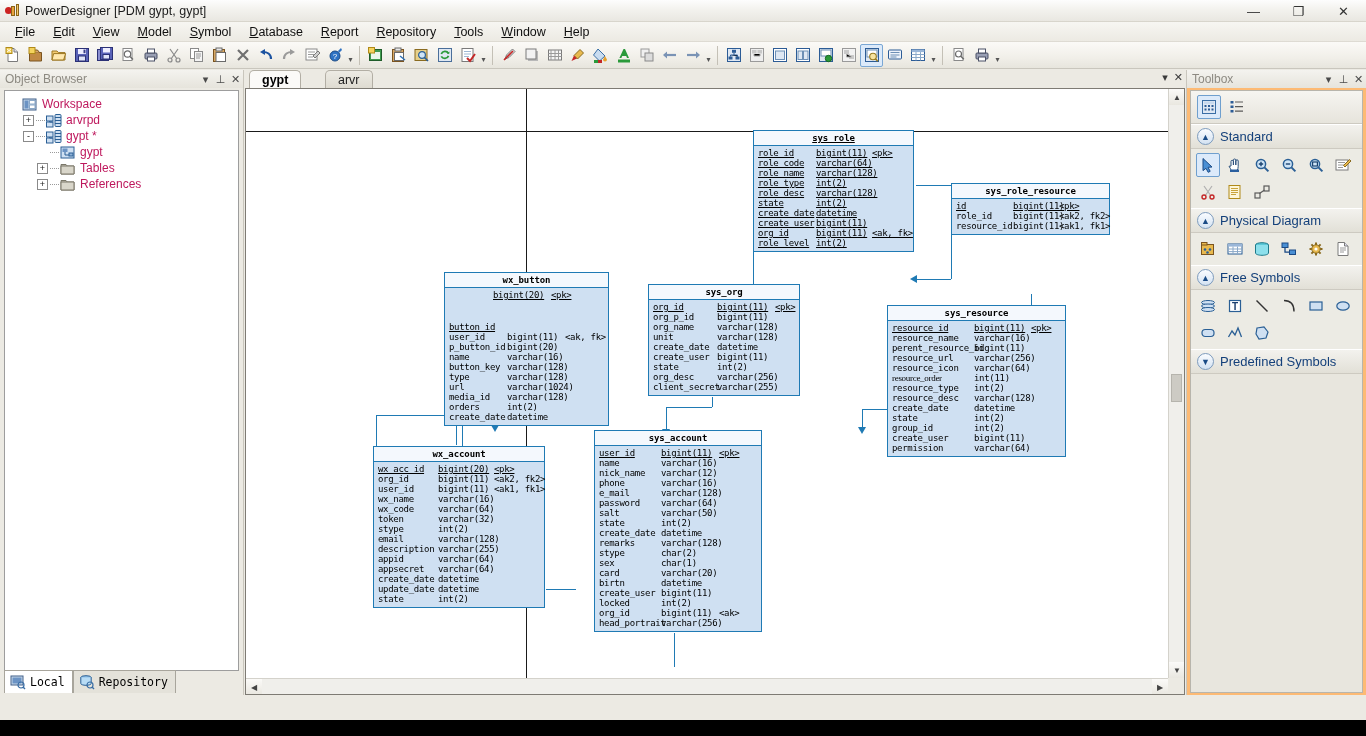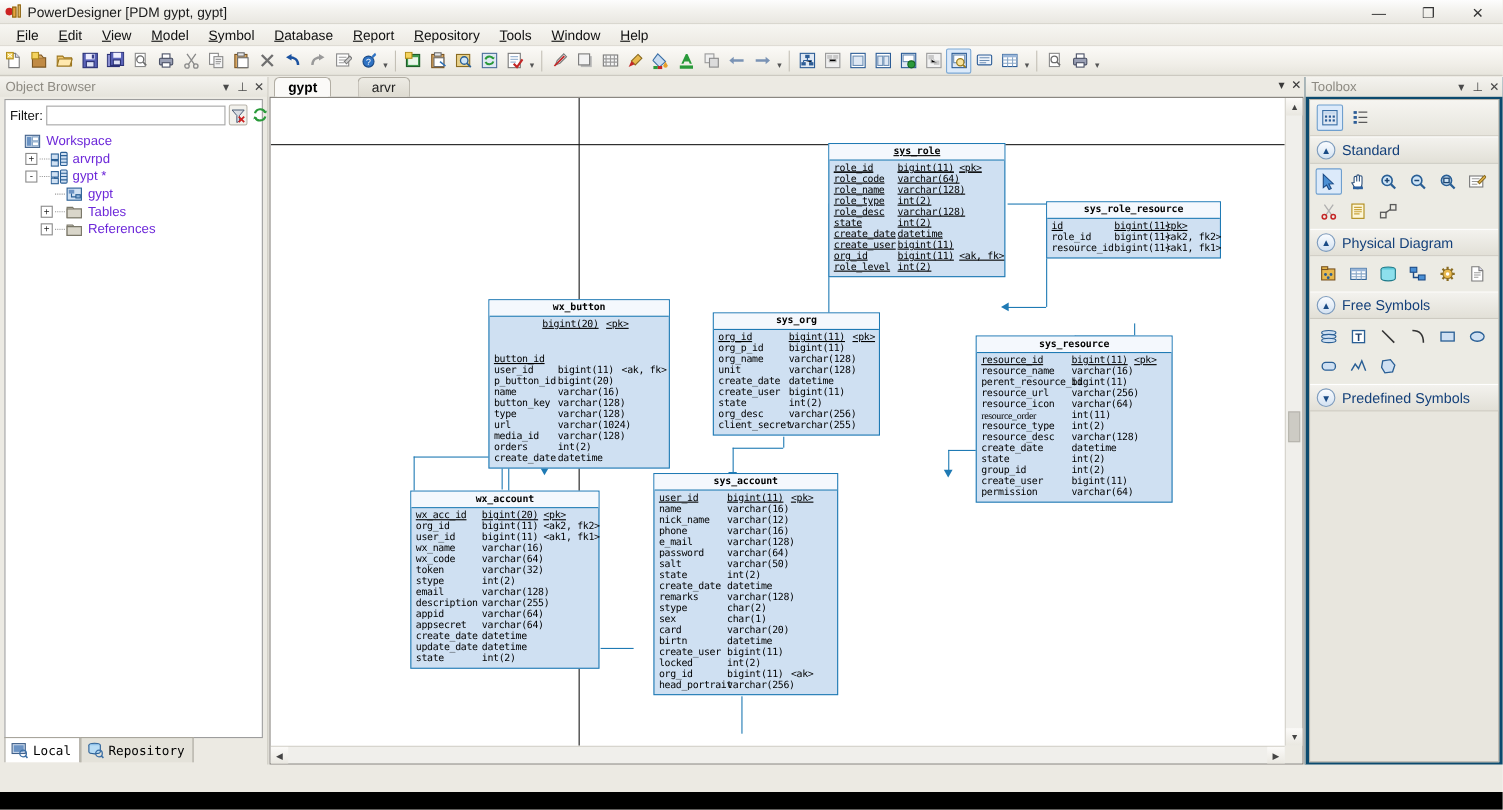--- a/index.html
+++ b/index.html
@@ -77,21 +77,21 @@
   .filter-btn { width:19px; height:19px; border:1px solid #b9b6ad; background:#f2f1ec;
                 display:flex; align-items:center; justify-content:center; border-radius:2px;}
   .filter-btn.flat { border-color:transparent; background:transparent; }
   .tree { padding:5px 0 0 4px; font-size:12px; }
   .tnode { display:flex; align-items:center; height:16px; white-space:nowrap; }
   .texp { width:11px; height:11px; border:1px solid #8a8a8a; background:#fff; margin-right:2px;
           font-size:9px; line-height:9px; text-align:center; color:#222; flex:none; font-family:"Liberation Sans",sans-serif;}
   .tspacer { width:13px; flex:none; }
   .tdots { width:9px; flex:none; border-top:1px dotted #9a9a9a; margin-right:1px; }
   .ticon { width:17px; height:15px; flex:none; margin-right:3px; position:relative; }
-  .tlabel { color:#6d28d9; }
+  .tlabel { color:#be185d; }
   .ob-tabs { position:absolute; left:4px; bottom:2px; display:flex; gap:0; }
   .ob-tab { display:flex; align-items:center; gap:4px; padding:3px 7px 3px 5px;
             border:1px solid #a8a5 9c; border:1px solid #a8a59c; background:#e4e2da;
             border-bottom:none; font-size:11.5px; font-family:"DejaVu Sans Mono", monospace; }
   .ob-tab.sel { background:#fff; }
 
   
   .center {
     position:absolute; left:245px; top:70px; width:940px; height:625px; background:#eceae3;
   }
@@ -131,21 +131,21 @@
 
   
   .link { position:absolute; background:#1f7ab4; }
   .arrow { position:absolute; width:0; height:0; }
   .arr-down { border-left:4px solid transparent; border-right:4px solid transparent; border-top:7px solid #1f7ab4; }
   .arr-left { border-top:4px solid transparent; border-bottom:4px solid transparent; border-right:7px solid #1f7ab4; }
 
   
   .toolbox {
     position:absolute; left:1186px; top:70px; width:180px; height:625px;
-    background:#0c4a6e; border-left:1px solid #c9c6bd;
+    background:#fdba74; border-left:1px solid #c9c6bd;
   }
   .tbx-body { position:absolute; left:3px; top:20px; right:3px; bottom:2px;
               background:#e8e6de; border:1px solid #b8b5ac; }
   .tbx-strip { display:flex; align-items:center; gap:4px; padding:4px 6px;
                background:linear-gradient(to bottom,#f6f5f1,#e6e4dc); border-bottom:1px solid #cdcac1; }
   .tbx-group-hdr { display:flex; align-items:center; gap:6px; padding:3px 6px;
                    background:linear-gradient(to bottom,#f3f2ee,#e2e0d7);
                    border-top:1px solid #fff; border-bottom:1px solid #cdcac1;
                    font-size:13px; color:#14407a; }
   .chev { width:17px; height:17px; border-radius:50%; border:1px solid #7d9bbd;
@@ -502,38 +502,20 @@
     </div>
 
   <div class="objbrowser">
     <div class="panel-head">
       <span class="ptitle">Object Browser</span>
       <span class="pbtn">▾</span>
       <span class="pbtn">⊥</span>
       <span class="pbtn">✕</span>
     </div>
     <div class="ob-body">
-      <div class="filter-row">
-        <span class="filter-lab">Filter:</span>
-        <input class="filter-input" value="" placeholder="" style="">
-        <div class="filter-btn">
-          <svg width="15" height="14" viewBox="0 0 15 14">
-            <path d="M2 2h11l-4.3 5v5l-2.4 1.4V7z" fill="#d9dde3" stroke="#4a5b74" stroke-width="0.9"></path>
-            <path d="M8 8l5 5M13 8l-5 5" stroke="#c22" stroke-width="1.6"></path>
-          </svg>
-        </div>
-        <div class="filter-btn flat">
-          <svg width="15" height="15" viewBox="0 0 15 15">
-            <path d="M12.2 5.3A5 5 0 0 0 2.8 6" fill="none" stroke="#2a9a3a" stroke-width="2"></path>
-            <path d="M2.8 9.5a5 5 0 0 0 9.4-.6" fill="none" stroke="#2a9a3a" stroke-width="2"></path>
-            <path d="M13.6 3.4l-.6 2.6-2.6-.6z" fill="#2a9a3a"></path>
-            <path d="M1.4 11.6l.6-2.6 2.6.6z" fill="#2a9a3a"></path>
-          </svg>
-        </div>
-      </div>
       <div class="tree" id="tree">
           <div class="tnode" style="padding-left: 0px;">
             <span class="tspacer"></span>
             <span class="ticon">
               <svg class="ic" width="16" height="16" viewBox="0 0 16 16">
                 <rect x="1" y="2" width="13" height="11" fill="#c9d8ea" stroke="#41618a"></rect>
                 <rect x="2.5" y="3.5" width="4" height="8" fill="#6b93c4"></rect>
                 <rect x="7.5" y="3.5" width="5.5" height="3.5" fill="#fff" stroke="#8aa8c8"></rect>
                 <rect x="7.5" y="8" width="5.5" height="3.5" fill="#fff" stroke="#8aa8c8"></rect>
               </svg>

